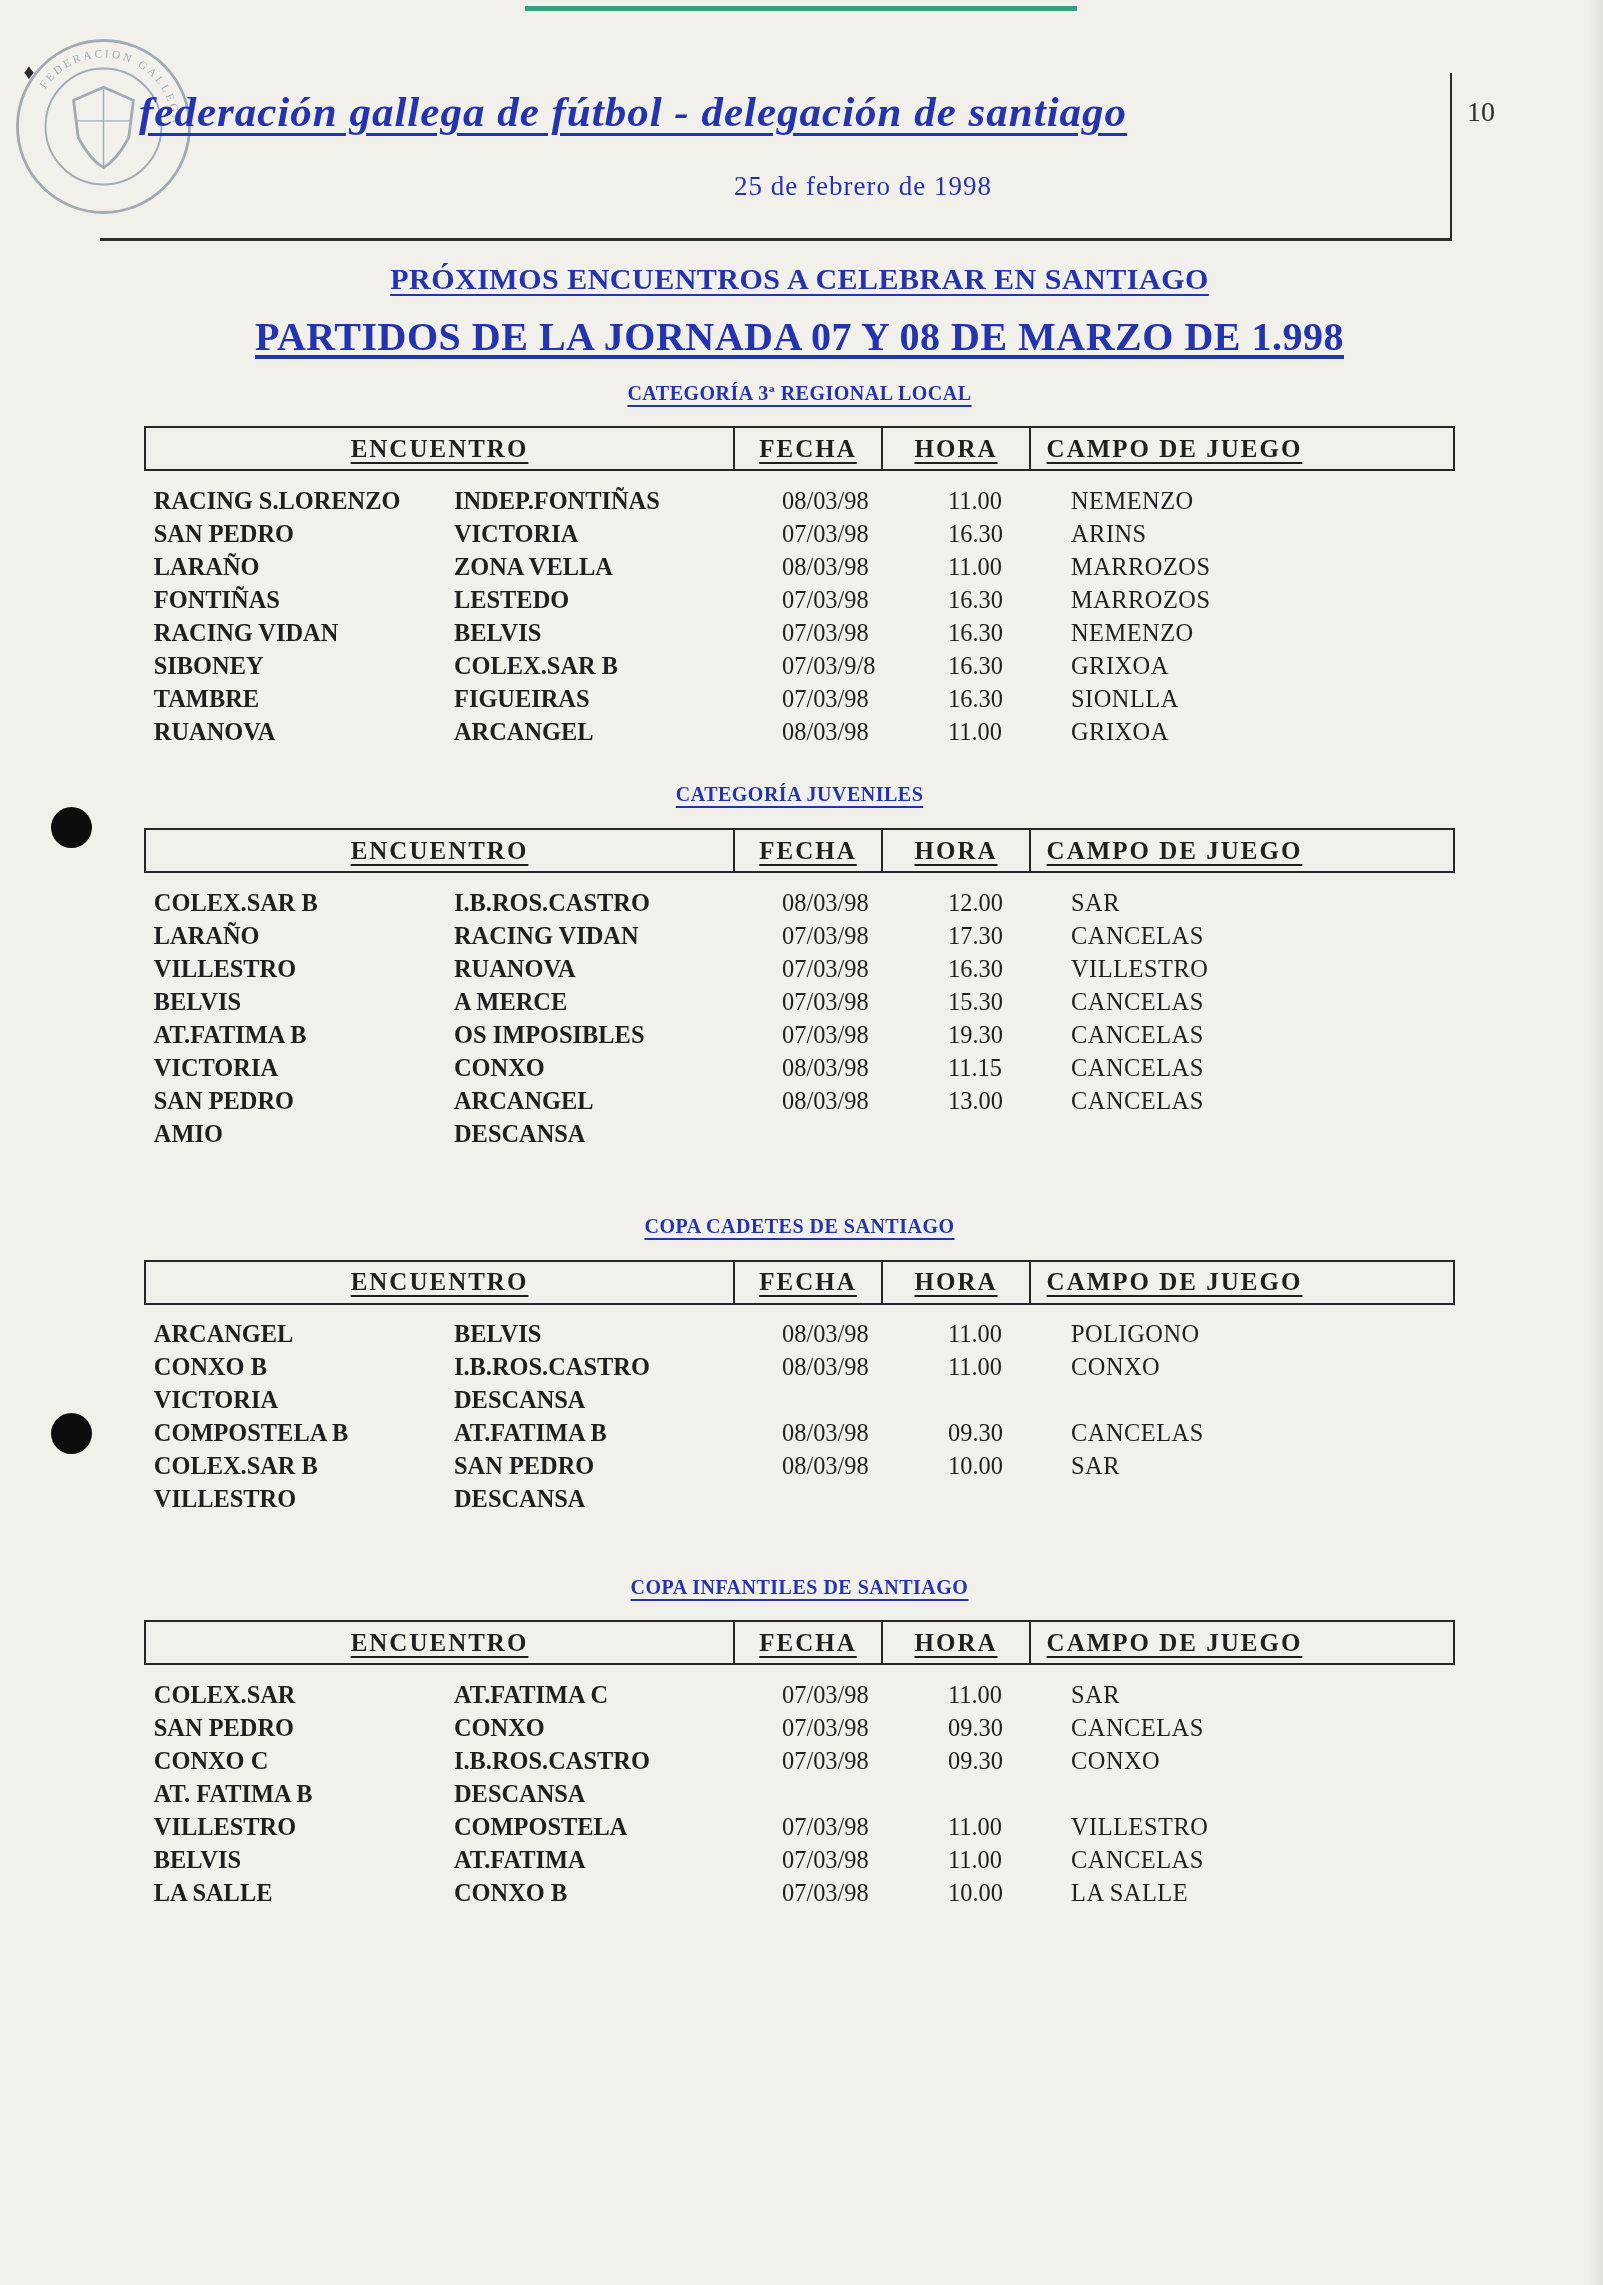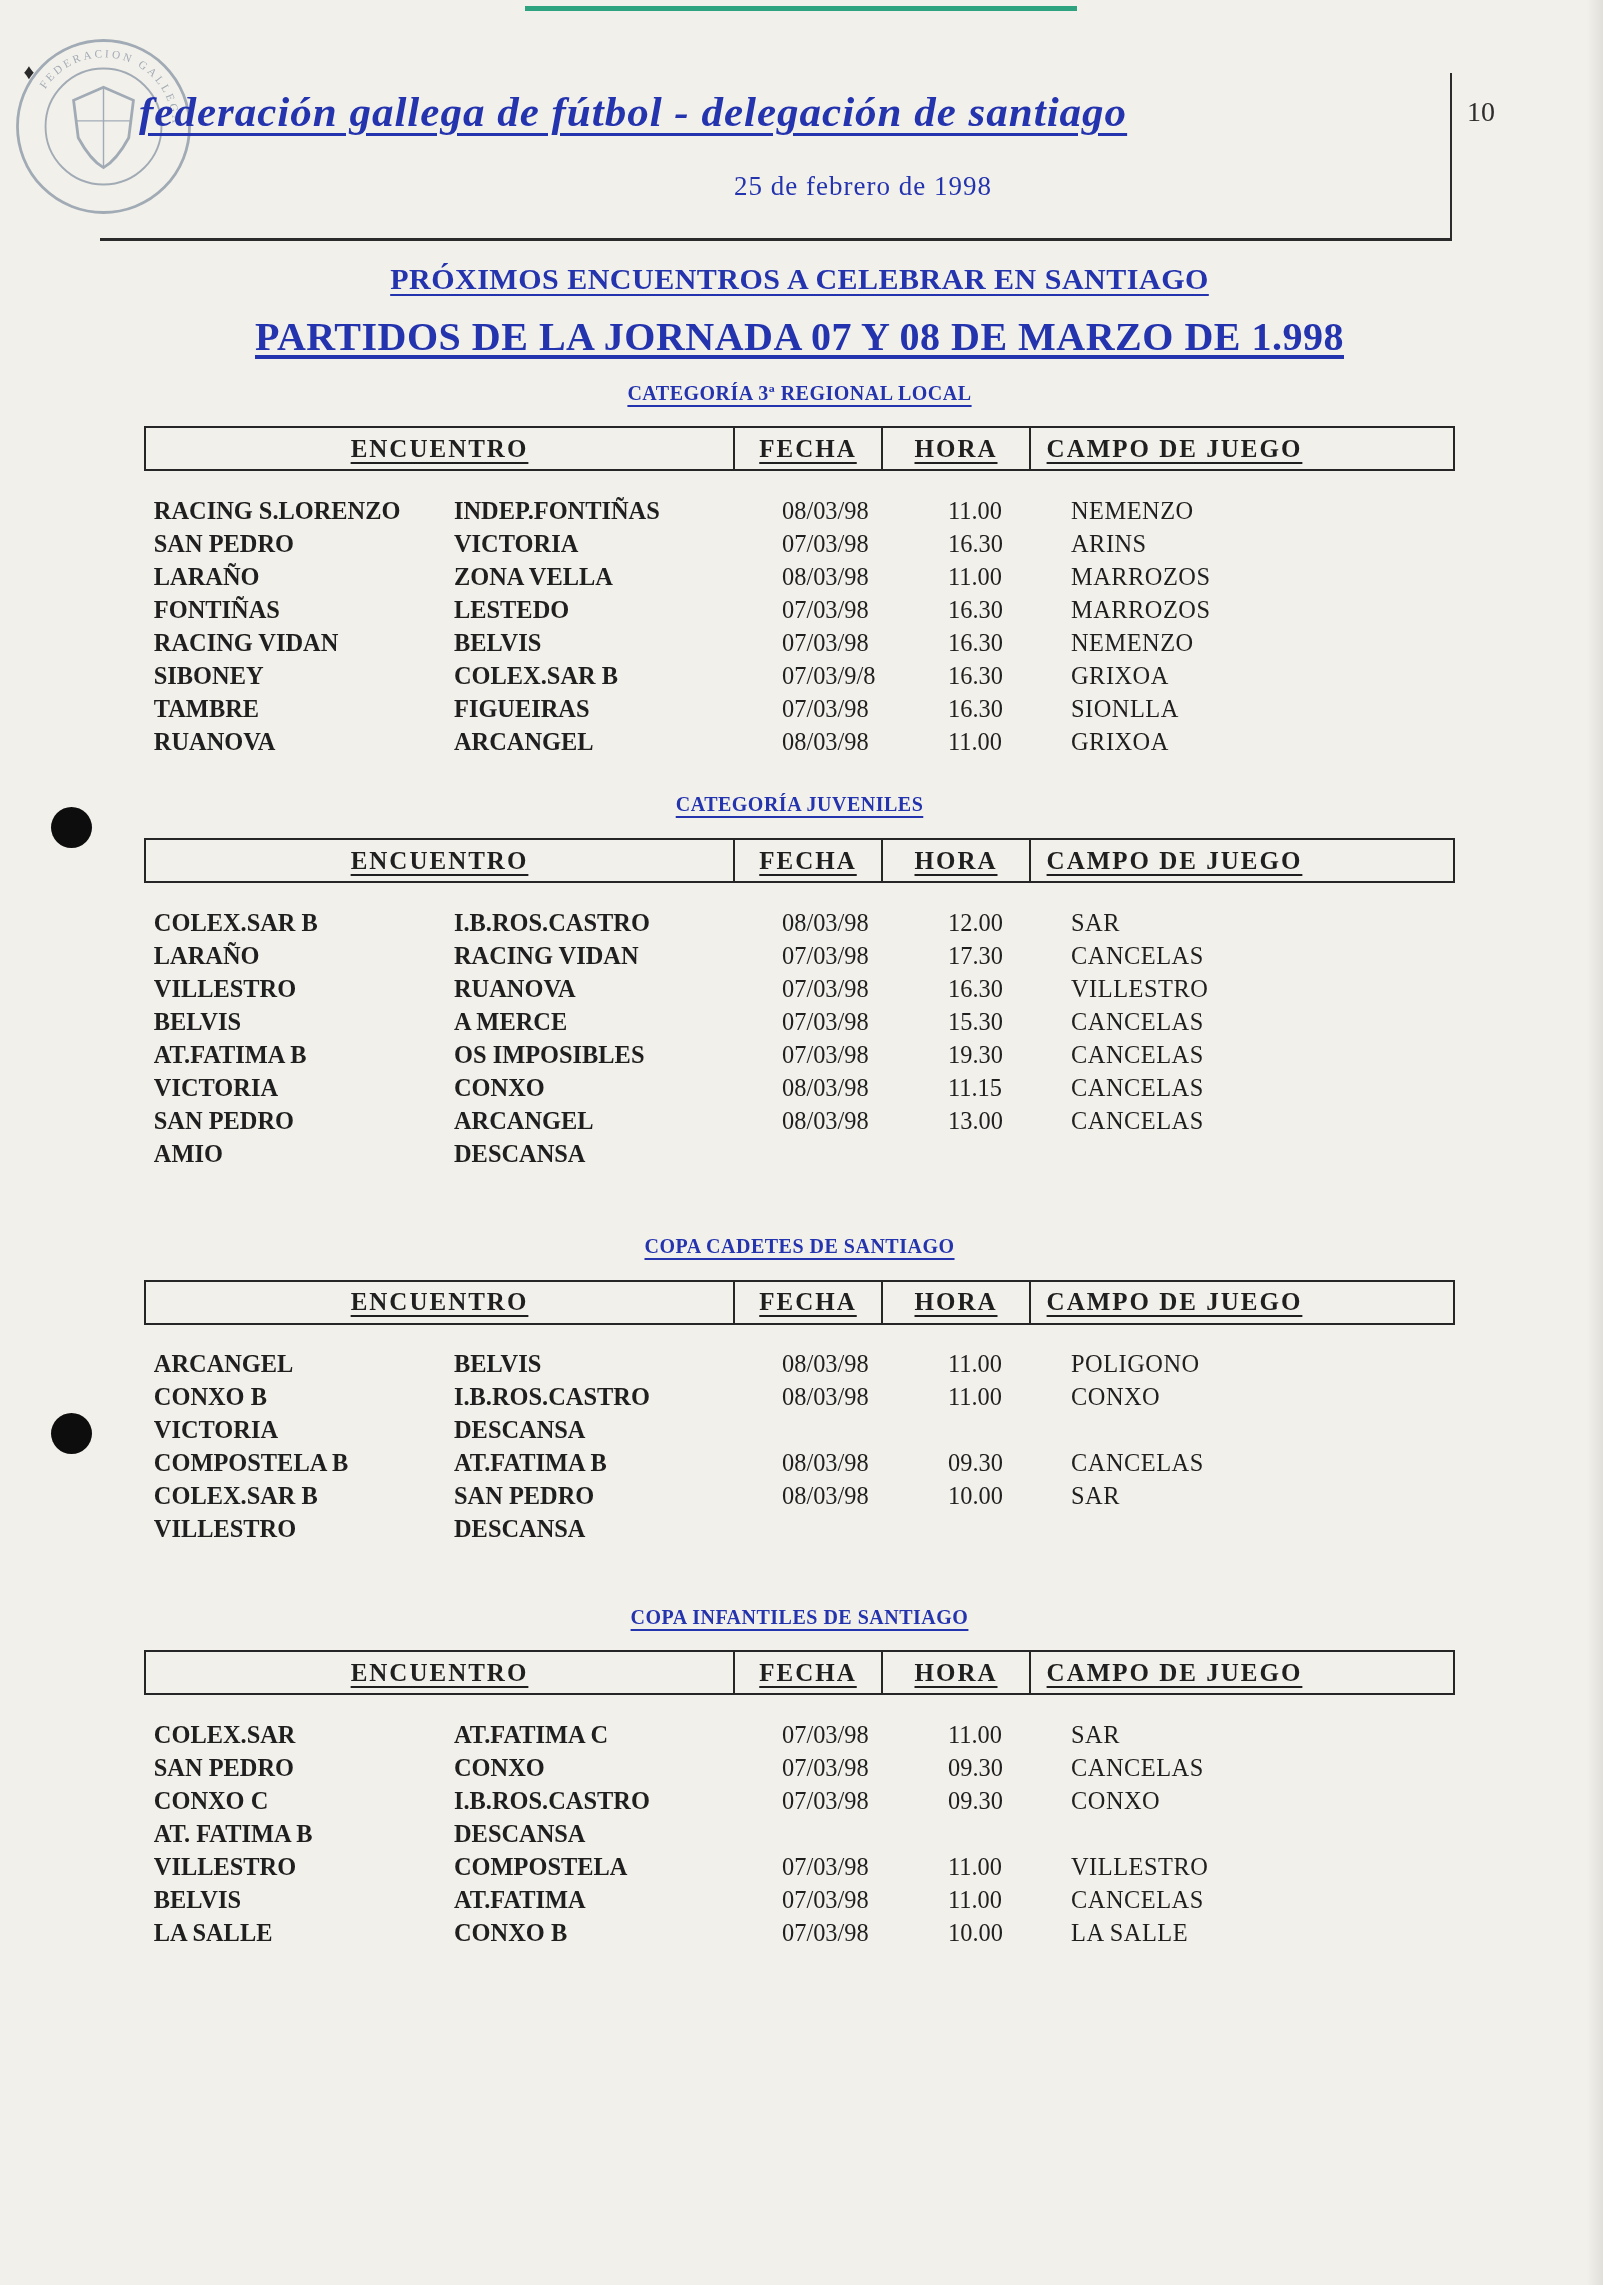--- a/index.html
+++ b/index.html
@@ -81,21 +81,21 @@
     display:flex;align-items:center;justify-content:center;box-sizing:border-box;
     letter-spacing:2px;
   }
   .th-label{
     text-decoration:underline;text-decoration-thickness:2px;text-underline-offset:4.9px;
   }
   .c-enc{width:589px;border-right:2.9px solid #262626;}
   .c-fecha{width:148px;border-right:2.9px solid #262626;}
   .c-hora{width:148px;border-right:2.9px solid #262626;}
   .c-campo{flex:1;justify-content:flex-start;padding-left:15.6px;}
-  .tbody{padding-top:23px;}
+  .tbody{padding-top:13px;}
   .trow{display:flex;height:33px;align-items:center;font-size:24.4px;}
   .cell{display:block;white-space:nowrap;box-sizing:border-box;}
   .cell.home{width:310px;padding-left:9.8px;font-weight:bold;}
   .cell.away{width:296px;font-weight:bold;}
   .cell.fecha{width:166px;margin-left:32px;}
   .cell.hora{width:123px;}
   .cell.campo{flex:1;letter-spacing:0.5px;}
 </style>
 </head>
 <body>

